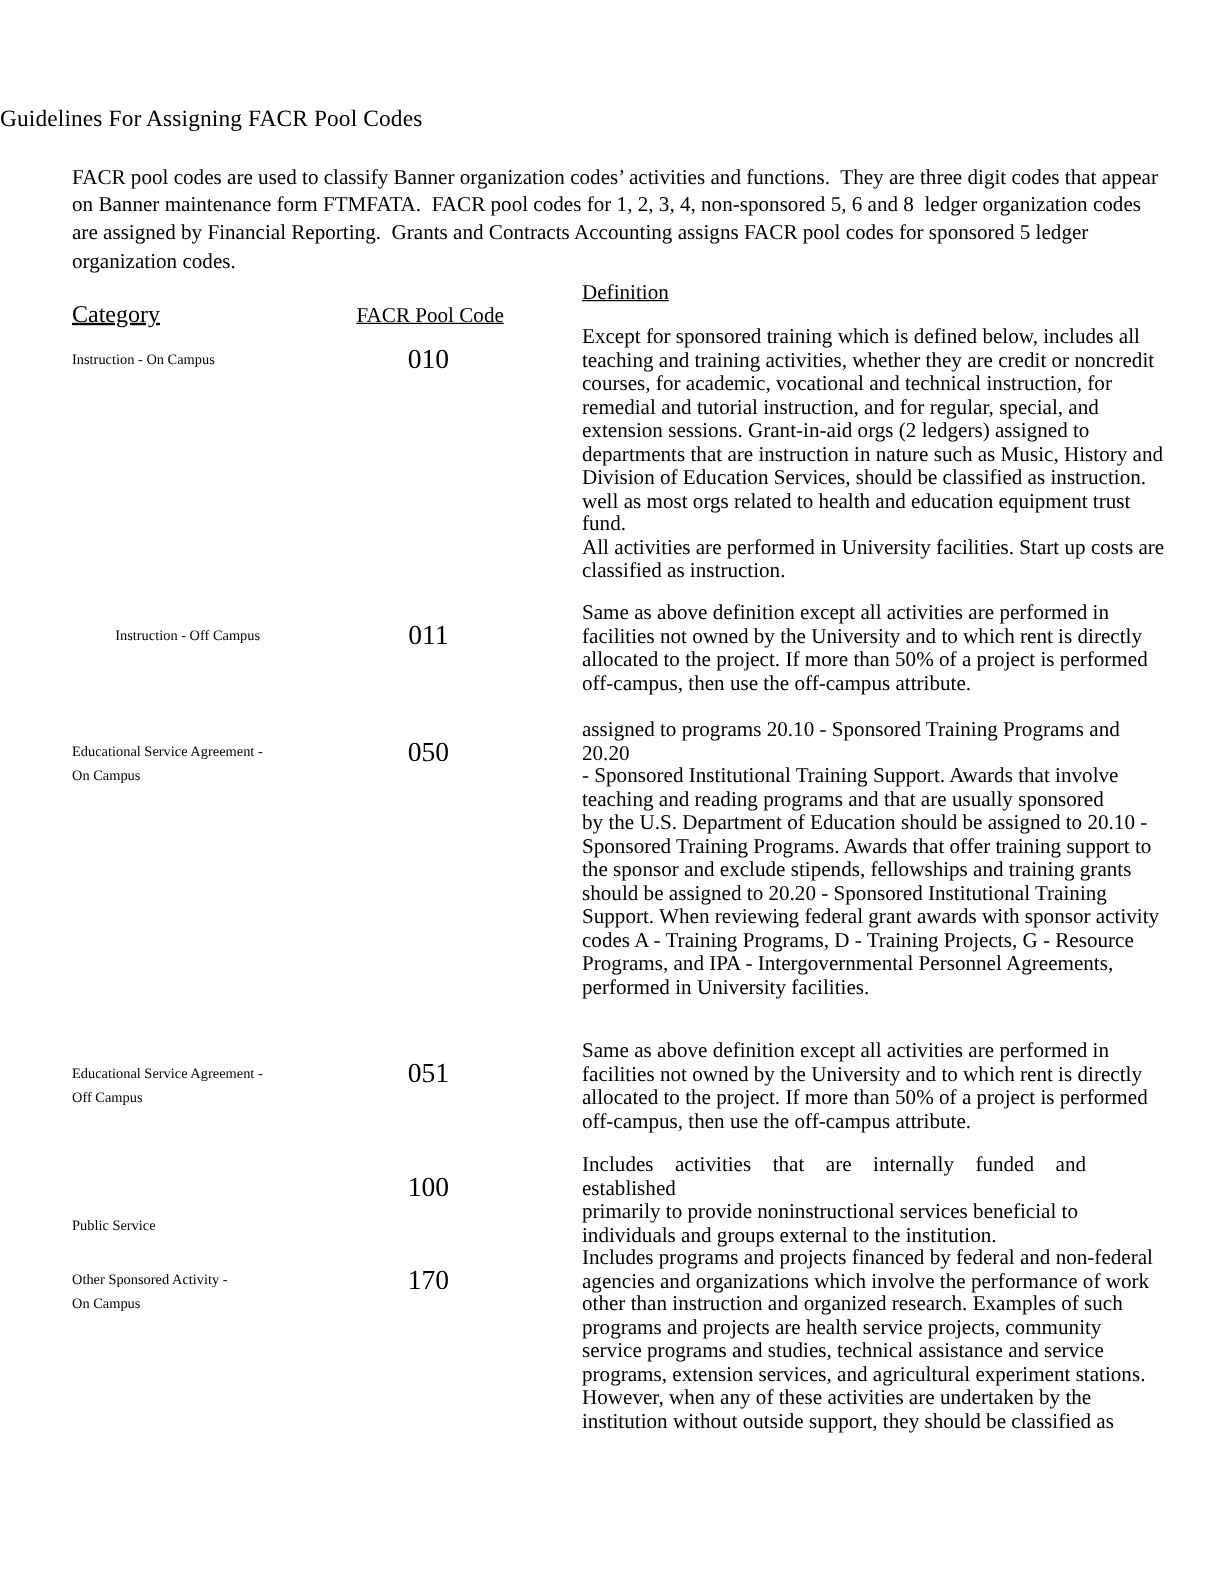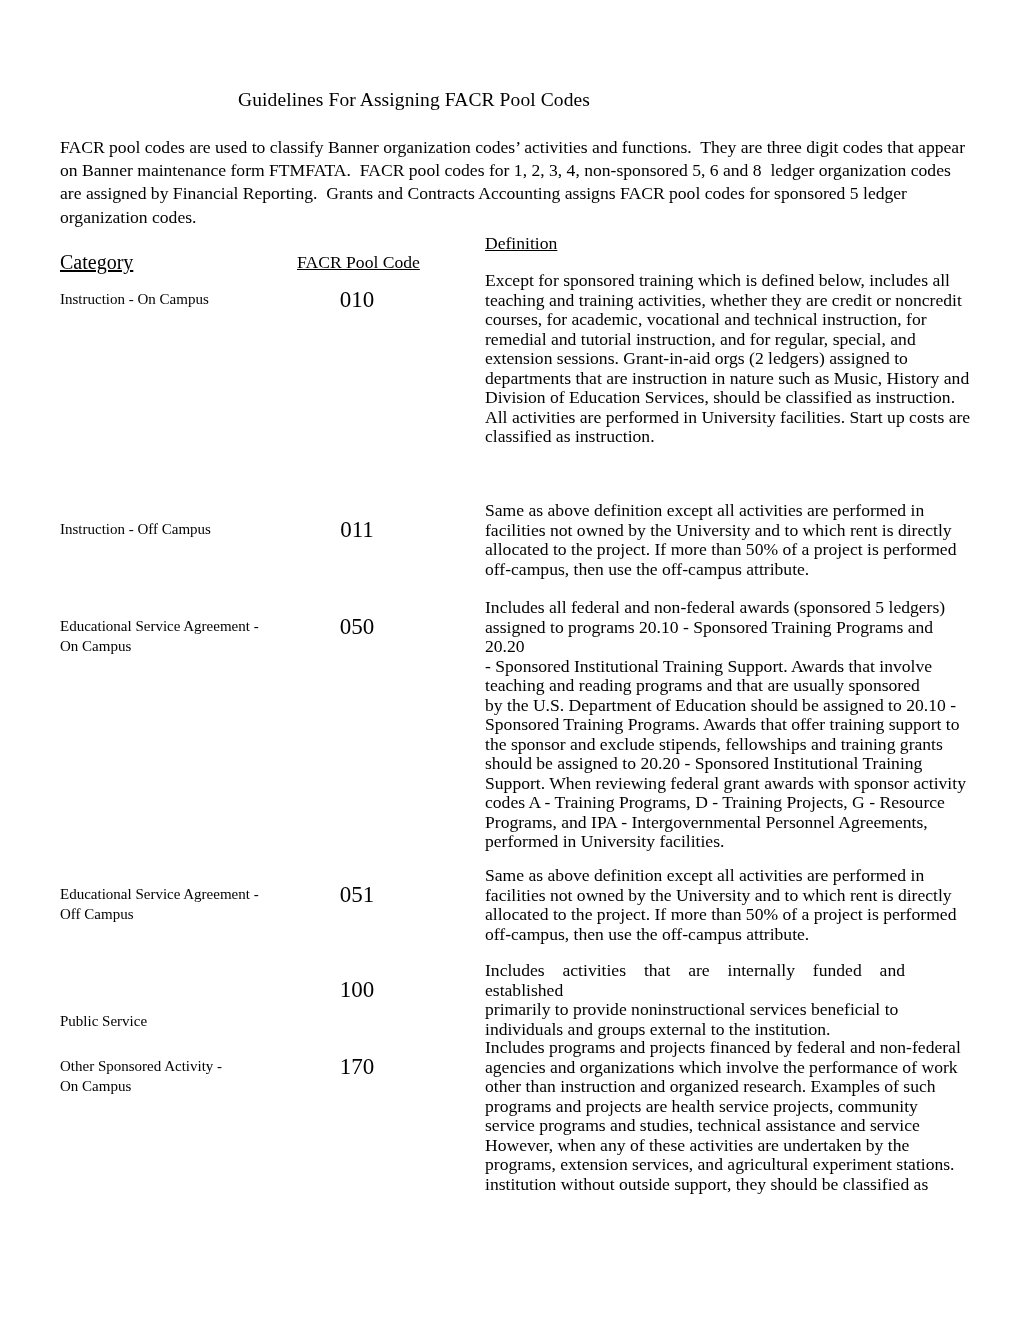--- a/index.html
+++ b/index.html
@@ -24,21 +24,21 @@
     width: 1020px;
     height: 1320px;
   }
 
   
   .doc-title {
     position: absolute;
     left: 0;
     top: 88px;
     width: 828px;
-    text-align: center;
+    text-align: left;
     font-size: 19.5px;
     line-height: 24px;
     letter-spacing: 0.1px;
   }
 
   
   .intro {
     position: absolute;
     left: 60px;
     top: 136px;
@@ -78,21 +78,21 @@
   
   .row {
     position: absolute;
     left: 0;
     width: 1020px;
   }
   .cat {
     position: absolute;
     left: 60px;
     width: 230px;
-    font-size: 15px;
+    font-size: 12px;
     line-height: 19.5px;
     white-space: pre-line;
   }
   .code {
     position: absolute;
     left: 297px;
     width: 120px;
     font-size: 23px;
     line-height: 19.5px;
     text-align: center;
@@ -132,40 +132,40 @@
         <div class="cat" style="top: 290px;">Instruction - On Campus</div>
         <div class="code" style="top: 290px;">010</div>
         <div class="defn" style="top: 271px;">
           <p class="j">Except for sponsored training which is defined below, includes all</p>
           <p class="j">teaching and training activities, whether they are credit or noncredit</p>
           <p class="l">courses, for academic, vocational and technical instruction, for</p>
           <p class="l">remedial and tutorial instruction, and for regular, special, and</p>
           <p class="l">extension sessions. Grant-in-aid orgs (2 ledgers) assigned to</p>
           <p class="j">departments that are instruction in nature such as Music, History and</p>
           <p class="j">Division of Education Services, should be classified as instruction.</p>
+          <p class="l">well as most orgs related to health and education equipment trust fund.</p>
           <p class="l">All activities are performed in University facilities.  Start up costs are</p>
           <p class="l">classified as instruction.</p>
         </div>
       </div>
       <div class="row">
-        <div class="cat" style="top: 520px;">Instruction - Off Campus</div>
+        <div class="cat" style="top: 520px; margin-left: 36px;">Instruction - Off Campus</div>
         <div class="code" style="top: 520px;">011</div>
         <div class="defn" style="top: 501px;">
           <p class="l">Same as above definition except all activities are performed in</p>
           <p class="l">facilities not owned by the University and to which rent is directly</p>
           <p class="l">allocated to the project.  If more than 50% of a project is performed</p>
           <p class="l">off-campus, then use the off-campus attribute.</p>
         </div>
       </div>
       <div class="row">
         <div class="cat" style="top: 617px;">Educational Service Agreement -
 On Campus</div>
         <div class="code" style="top: 617px;">050</div>
         <div class="defn" style="top: 598px;">
-          <p class="l">Includes all federal and non-federal awards (sponsored 5 ledgers)</p>
           <p class="l">assigned to programs 20.10 - Sponsored Training Programs and 20.20</p>
           <p class="j">- Sponsored Institutional Training Support.  Awards that involve</p>
           <p class="l">teaching and reading programs and that are usually sponsored</p>
           <p class="j">by the U.S. Department of Education should be assigned to 20.10 -</p>
           <p class="l">Sponsored Training Programs.  Awards that offer training support to</p>
           <p class="l">the sponsor and exclude stipends, fellowships and training grants</p>
           <p class="l">should be assigned to 20.20 - Sponsored Institutional Training</p>
           <p class="l">Support.  When reviewing federal grant awards with sponsor activity</p>
           <p class="l">codes A - Training Programs, D - Training Projects, G - Resource</p>
           <p class="l">Programs, and IPA - Intergovernmental Personnel Agreements,</p>
@@ -195,20 +195,20 @@
       <div class="row">
         <div class="cat" style="top: 1057px;">Other Sponsored Activity  -
 On Campus</div>
         <div class="code" style="top: 1057px;">170</div>
         <div class="defn" style="top: 1038px;">
           <p class="l">Includes programs and projects financed by federal and non-federal</p>
           <p class="l">agencies and organizations which involve the performance of work</p>
           <p class="l">other than instruction and organized research.  Examples of such</p>
           <p class="l">programs and projects are health service projects, community</p>
           <p class="l">service programs and studies, technical assistance and service</p>
+          <p class="l">programs, extension services, and agricultural experiment stations.</p>
           <p class="l">However, when any of these activities are undertaken by the</p>
-          <p class="l">programs, extension services, and agricultural experiment stations.</p>
           <p class="l">institution without outside support, they should be classified as</p>
         </div>
       </div>
     </div>
 
 </div>
 
 </body></html>

